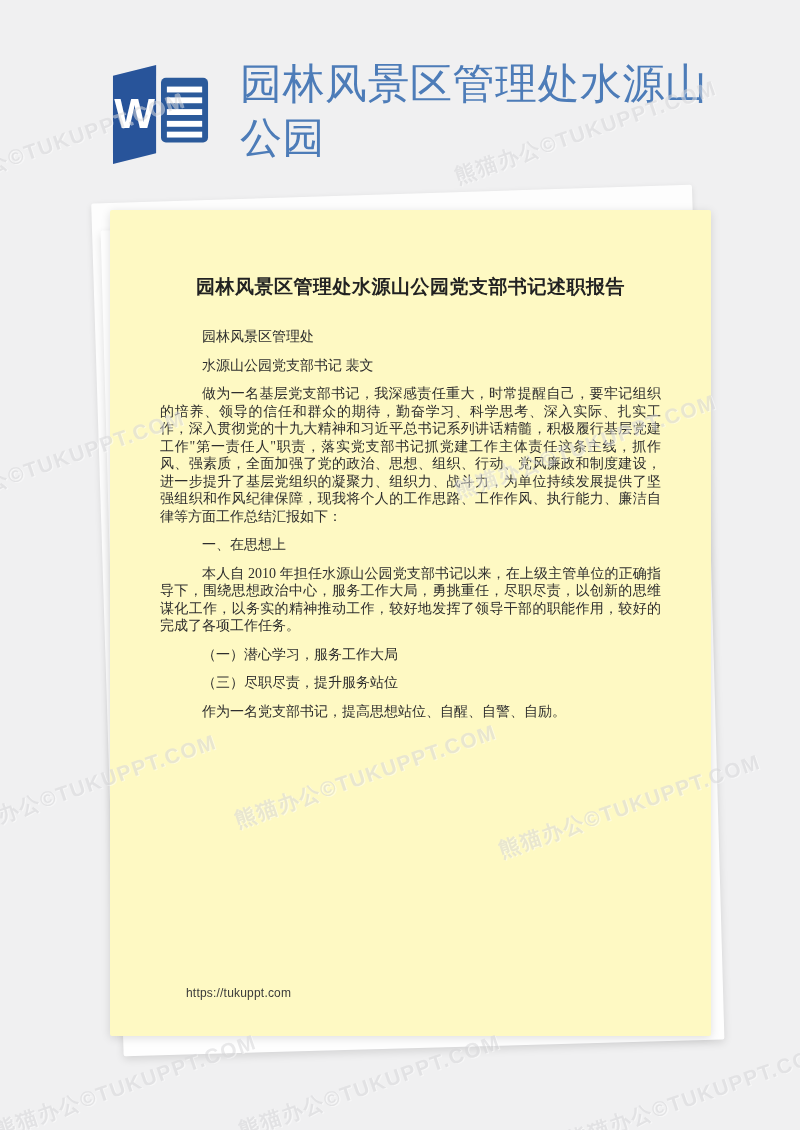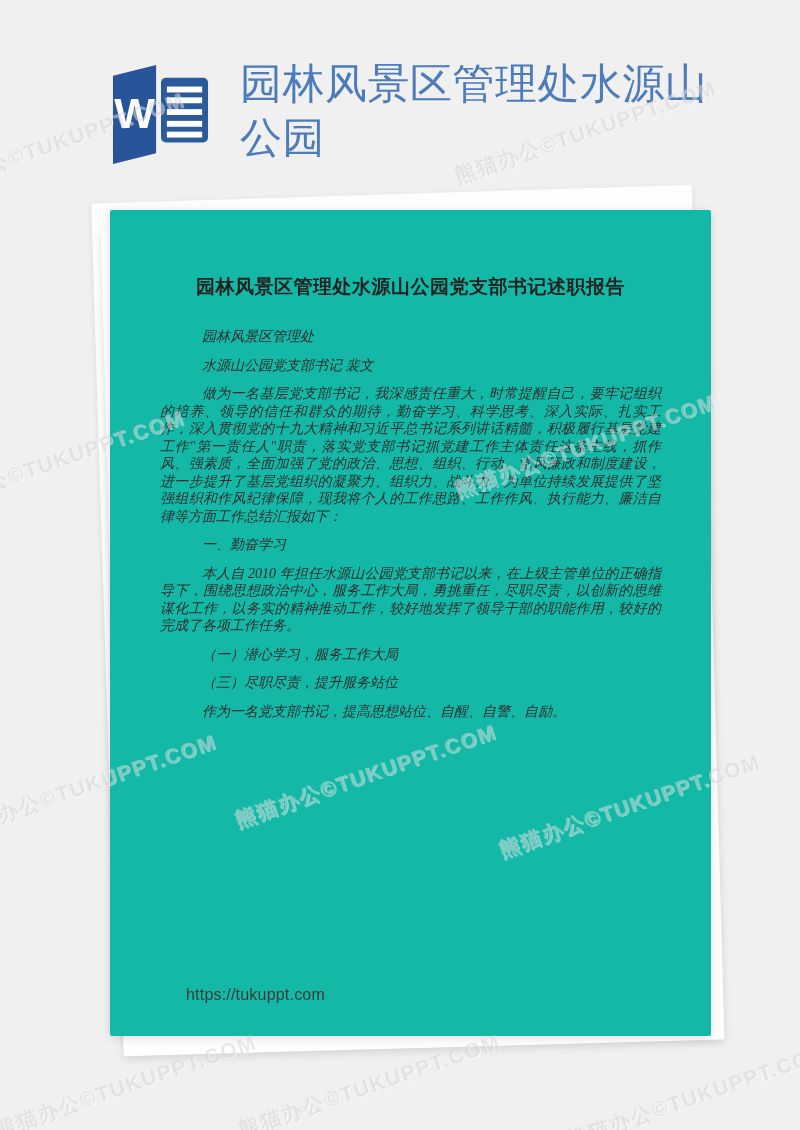--- a/index.html
+++ b/index.html
@@ -15,40 +15,40 @@
   
   .header { position:absolute; left:0; top:0; width:800px; height:200px; }
   .word-icon { position:absolute; left:112px; top:64px; width:98px; height:102px; }
   .listing-title {
     position:absolute; left:240px; top:57px; width:480px;
     color:#4d7cb8; font-size:42px; line-height:54px; font-weight:400;
     letter-spacing:0.5px;
   }
 
   
-  .page { position:absolute; left:110px; top:210px; width:601px; height:826px; background:#14b8a6; border-radius:2px; }
+  .page { position:absolute; left:110px; top:210px; width:601px; height:826px; background:#fef9c3; border-radius:2px; }
   .page.under-a { transform:translate(-6px,-16px) rotate(-1.8deg); box-shadow:0 2px 6px rgba(0,0,0,.10); background:#fdfdfd; z-index:1; }
   .page.under-b { transform:translate(2px,12px) rotate(-1.6deg); box-shadow:0 3px 8px rgba(0,0,0,.12); background:#fefefe; z-index:2; }
   .page.main { z-index:3; box-shadow:0 2px 10px rgba(0,0,0,.13); }
 
   .page-inner { position:relative; width:100%; height:100%; padding:64px 50px 0 50px; }
 
   .doc-title {
     font-family:"Liberation Serif","DejaVu Serif",serif;
     font-size:19px; font-weight:700; color:#222;
     text-align:center; margin:0 0 28px 0; letter-spacing:0.5px;
   }
   .doc p {
     font-family:"Liberation Serif","DejaVu Serif",serif;
     font-size:14px; line-height:17.5px; color:#2e2e2e;
-    margin:0 0 11px 0; text-indent:42px; text-align:justify;font-style:italic;
+    margin:0 0 11px 0; text-indent:42px; text-align:justify;
   }
   .doc-footer-url {
     position:absolute; left:76px; top:776px;
-    font-size:16px; color:#3a3a3a; letter-spacing:0.2px;
+    font-size:12px; color:#3a3a3a; letter-spacing:0.2px;
   }
 
   
   .wm {
     position:absolute; z-index:5; pointer-events:none;
     font-size:21px; font-weight:600; letter-spacing:1.5px; white-space:nowrap;
     color:#d8d8da; opacity:.55;
     text-shadow:1px 1px 0 rgba(255,255,255,.85);
     transform:rotate(-19deg);
   }
@@ -88,21 +88,21 @@
 
   <div class="page under-a"></div>
   <div class="page under-b"></div>
 
   <div class="page main">
     <div class="page-inner doc">
       <h1 class="doc-title">园林风景区管理处水源山公园党支部书记述职报告</h1>
       <p>园林风景区管理处</p>
       <p>水源山公园党支部书记 裴文</p>
       <p>做为一名基层党支部书记，我深感责任重大，时常提醒自己，要牢记组织的培养、领导的信任和群众的期待，勤奋学习、科学思考、深入实际、扎实工作，深入贯彻党的十九大精神和习近平总书记系列讲话精髓，积极履行基层党建工作"第一责任人"职责，落实党支部书记抓党建工作主体责任这条主线，抓作风、强素质，全面加强了党的政治、思想、组织、行动、党风廉政和制度建设，进一步提升了基层党组织的凝聚力、组织力、战斗力，为单位持续发展提供了坚强组织和作风纪律保障，现我将个人的工作思路、工作作风、执行能力、廉洁自律等方面工作总结汇报如下：</p>
-      <p>一、勤奋学习</p>
+      <p>一、在思想上</p>
       <p>本人自 2010 年担任水源山公园党支部书记以来，在上级主管单位的正确指导下，围绕思想政治中心，服务工作大局，勇挑重任，尽职尽责，以创新的思维谋化工作，以务实的精神推动工作，较好地发挥了领导干部的职能作用，较好的完成了各项工作任务。</p>
       <p>（一）潜心学习，服务工作大局</p>
       <p>（三）尽职尽责，提升服务站位</p>
       <p>作为一名党支部书记，提高思想站位、自醒、自警、自励。</p>
       <div class="doc-footer-url">https://tukuppt.com</div>
     </div>
   </div>
 
   <span class="wm wm1">熊猫办公©TUKUPPT.COM</span>
   <span class="wm wm2">熊猫办公©TUKUPPT.COM</span>

